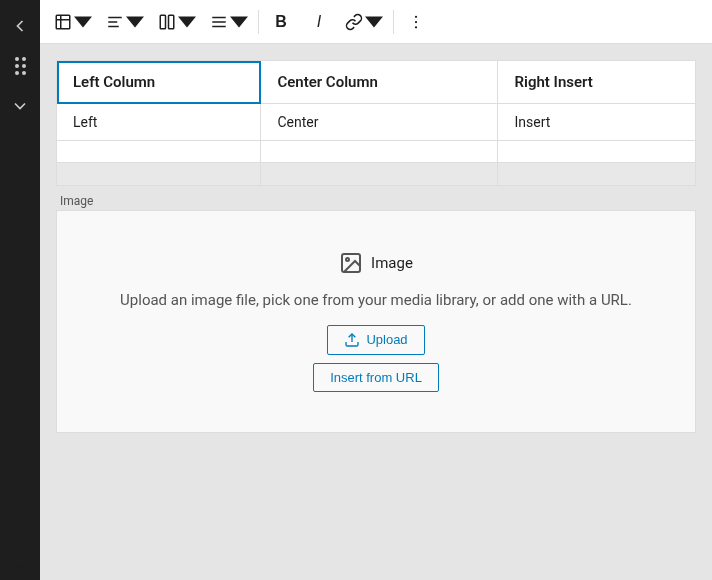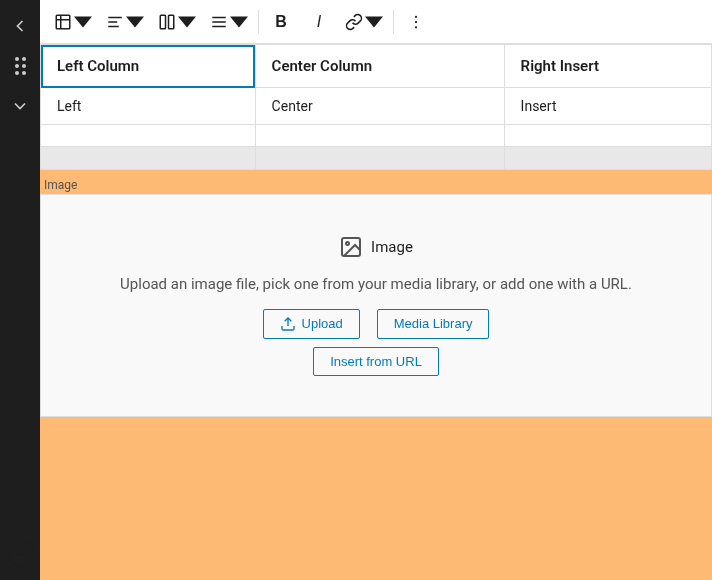--- a/index.html
+++ b/index.html
@@ -108,21 +108,22 @@
     .toolbar-btn.bold { font-weight: 700; font-size: 16px; }
     .toolbar-btn.italic { font-style: italic; font-size: 16px; }
 
     
     .main {
       position: absolute;
       left: 40px;
       top: 44px;
       right: 0;
       bottom: 0;
-      background: #fdba74;
+      background: #e5e5e5;
+      padding: 16px;
     }
 
     
     .table-block {
       background: #fff;
       border: 1px solid #ddd;
       margin-bottom: 4px;
     }
     .table-block table {
       width: 100%;
@@ -373,23 +374,20 @@
     <div class="image-block-buttons">
       <div class="image-block-buttons-row">
         <button class="btn-outline">
           <svg width="16" height="16" viewBox="0 0 24 24" fill="none" stroke="#007cba" stroke-width="2">
             <path d="M21 15v4a2 2 0 01-2 2H5a2 2 0 01-2-2v-4"></path>
             <polyline points="17 8 12 3 7 8"></polyline>
             <line x1="12" y1="3" x2="12" y2="15"></line>
           </svg>
           <span>Upload</span>
         </button>
-        <button class="btn-outline">
-          <span>Media Library</span>
-        </button>
       </div>
       <button class="btn-outline">
         <span>Insert from URL</span>
       </button>
     </div>
   </div>
 
 </div>
 
 <div class="add-block-btn">

